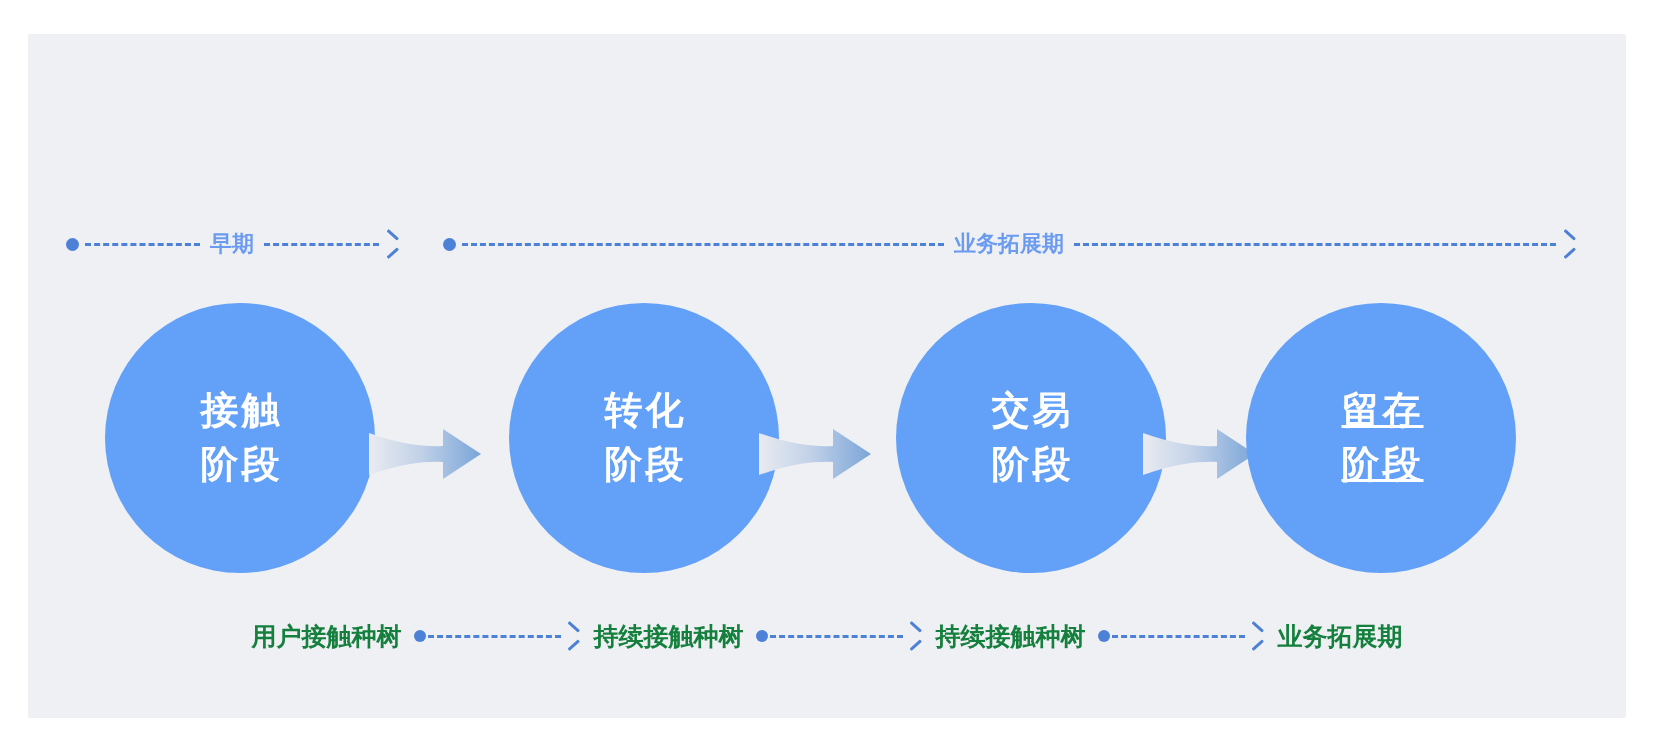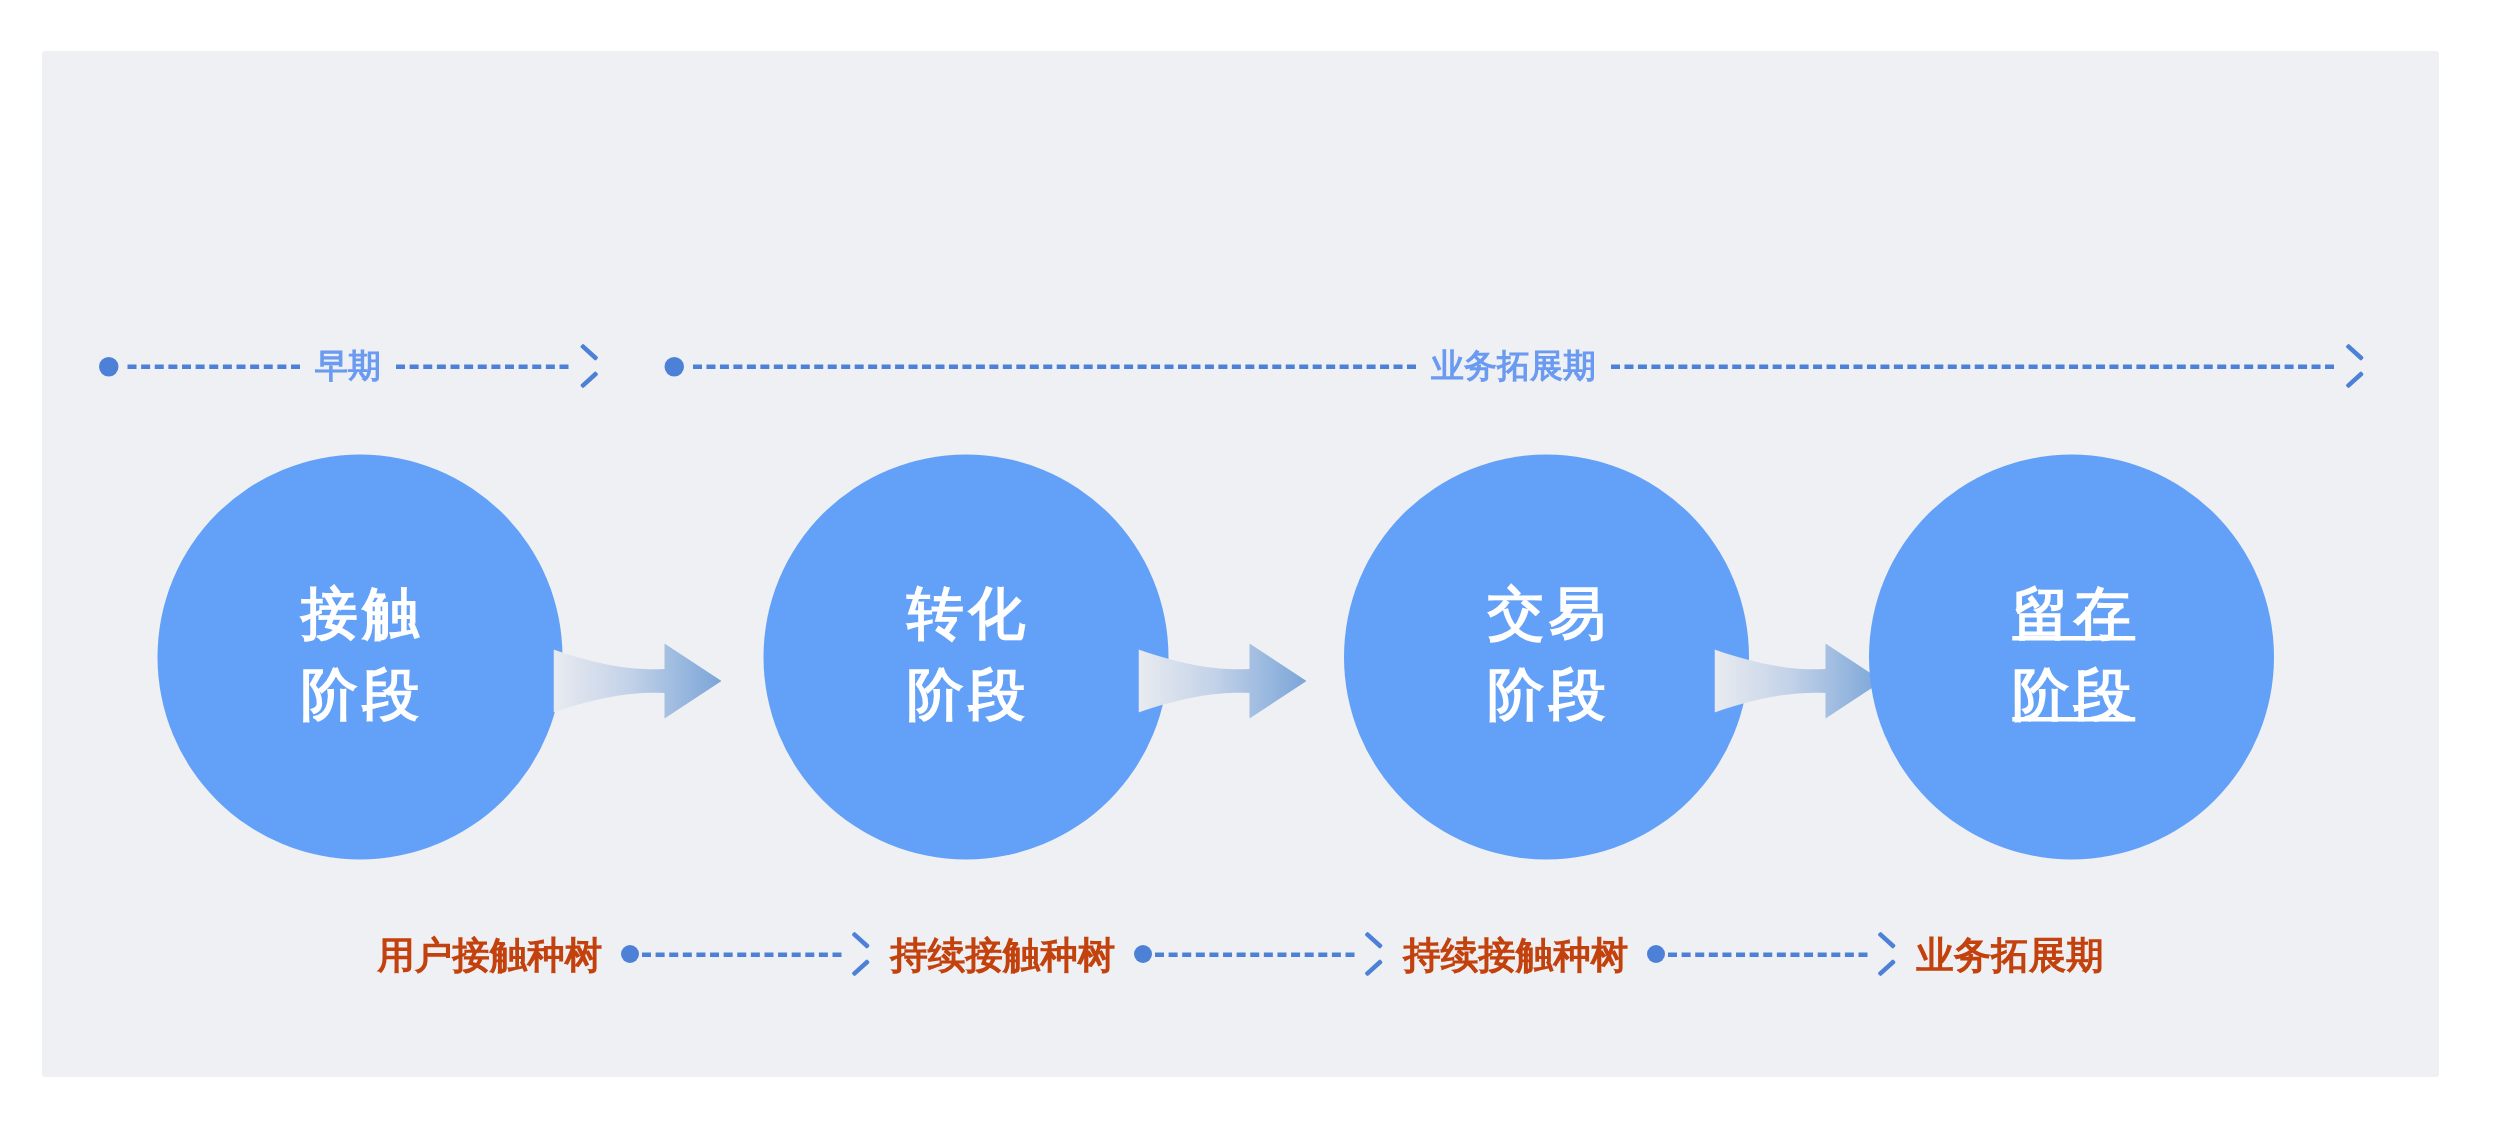--- a/index.html
+++ b/index.html
@@ -174,21 +174,21 @@
     width: 100%;
     height: 60px;
     display: flex;
     align-items: center;
     justify-content: center;
   }
 
   .step-label {
     font-size: 25px;
     font-weight: bold;
-    color: #c2410c;
+    color: #15803d;
     white-space: nowrap;
   }
 
   .step-conn {
     display: flex;
     align-items: center;
     width: 168px;
     margin: 0 12px;
   }
   .step-conn .d {

